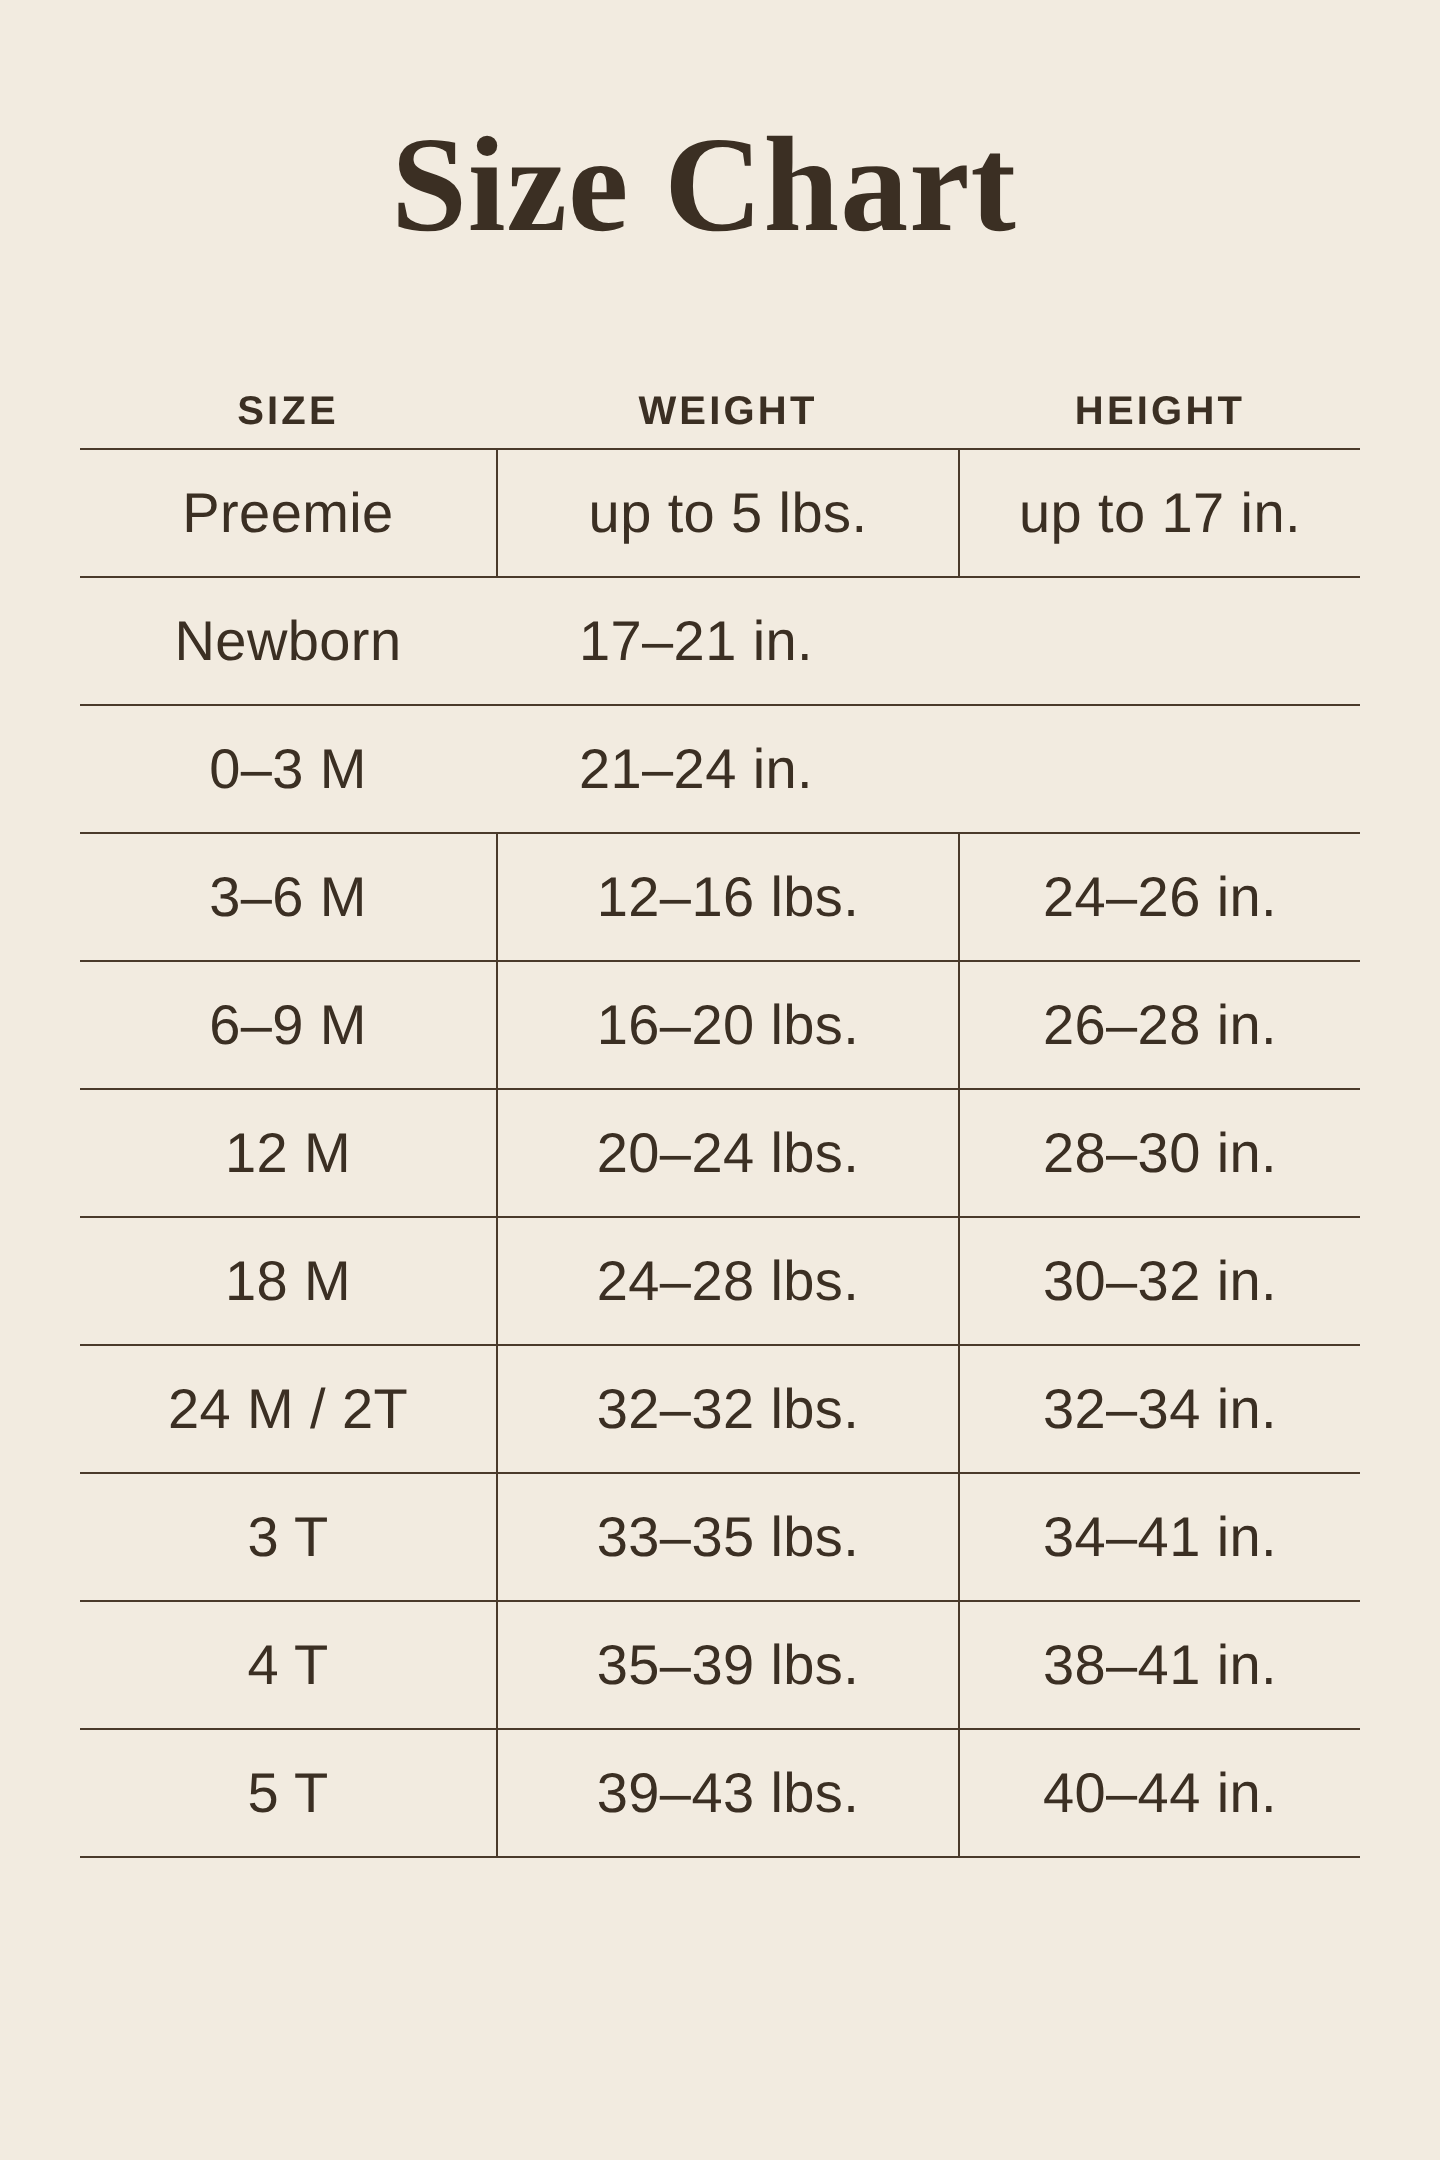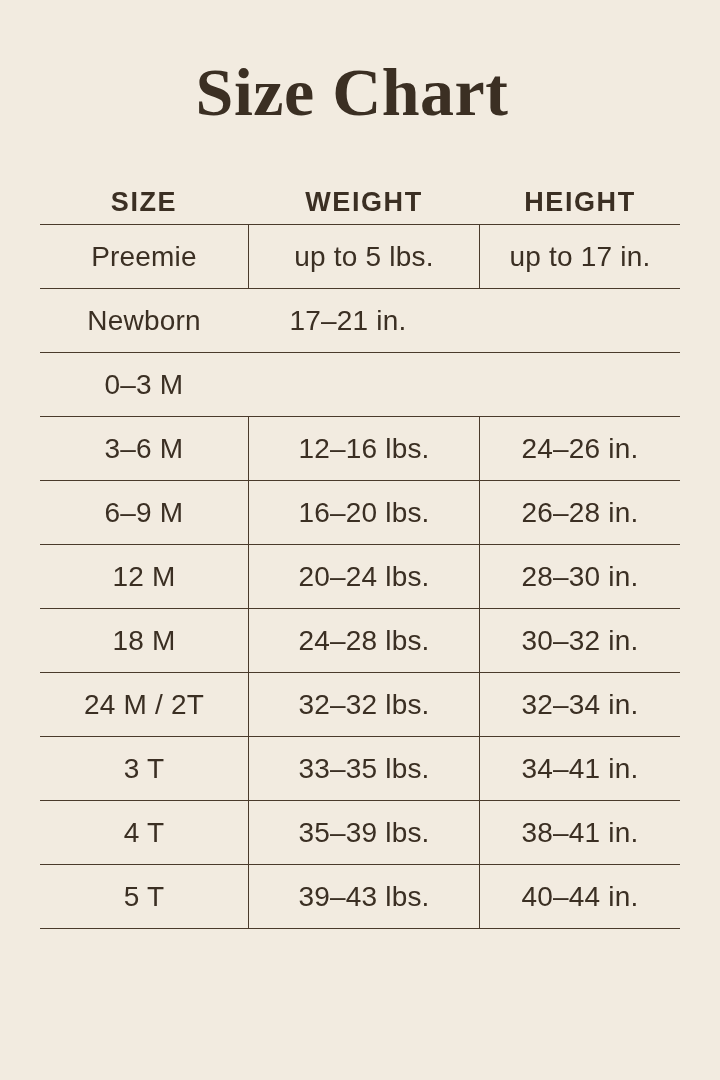--- a/index.html
+++ b/index.html
@@ -34,21 +34,21 @@
   .table {
     margin-top: 46px;
     width: 640px;
   }
   .thead {
     display: flex;
     align-items: flex-end;
     height: 52px;
   }
   .thead .cell {
-    font-size: 27px;
+    font-size: 20px;
     font-weight: bold;
     letter-spacing: 1.6px;
     text-align: center;
     color: #3b2f23;
     padding-bottom: 6px;
   }
   .row {
     display: flex;
     height: 63px;
     border-top: 1.6px solid #4a3a2b;
@@ -102,20 +102,21 @@
       <div class="cell c-height">up to 17 in.</div>
     </div>
 
     <div class="row">
       <div class="cell c-size">Newborn</div>
       <div class="cell c-height">17–21 in.</div>
     </div>
 
     <div class="row">
       <div class="cell c-size">0–3 M</div>
+      <div class="cell c-height">21–24 in.</div>
     </div>
 
     <div class="row">
       <div class="cell c-size">3–6 M</div>
       <div class="cell c-weight">12–16 lbs.</div>
       <div class="cell c-height">24–26 in.</div>
     </div>
 
     <div class="row">
       <div class="cell c-size">6–9 M</div>

